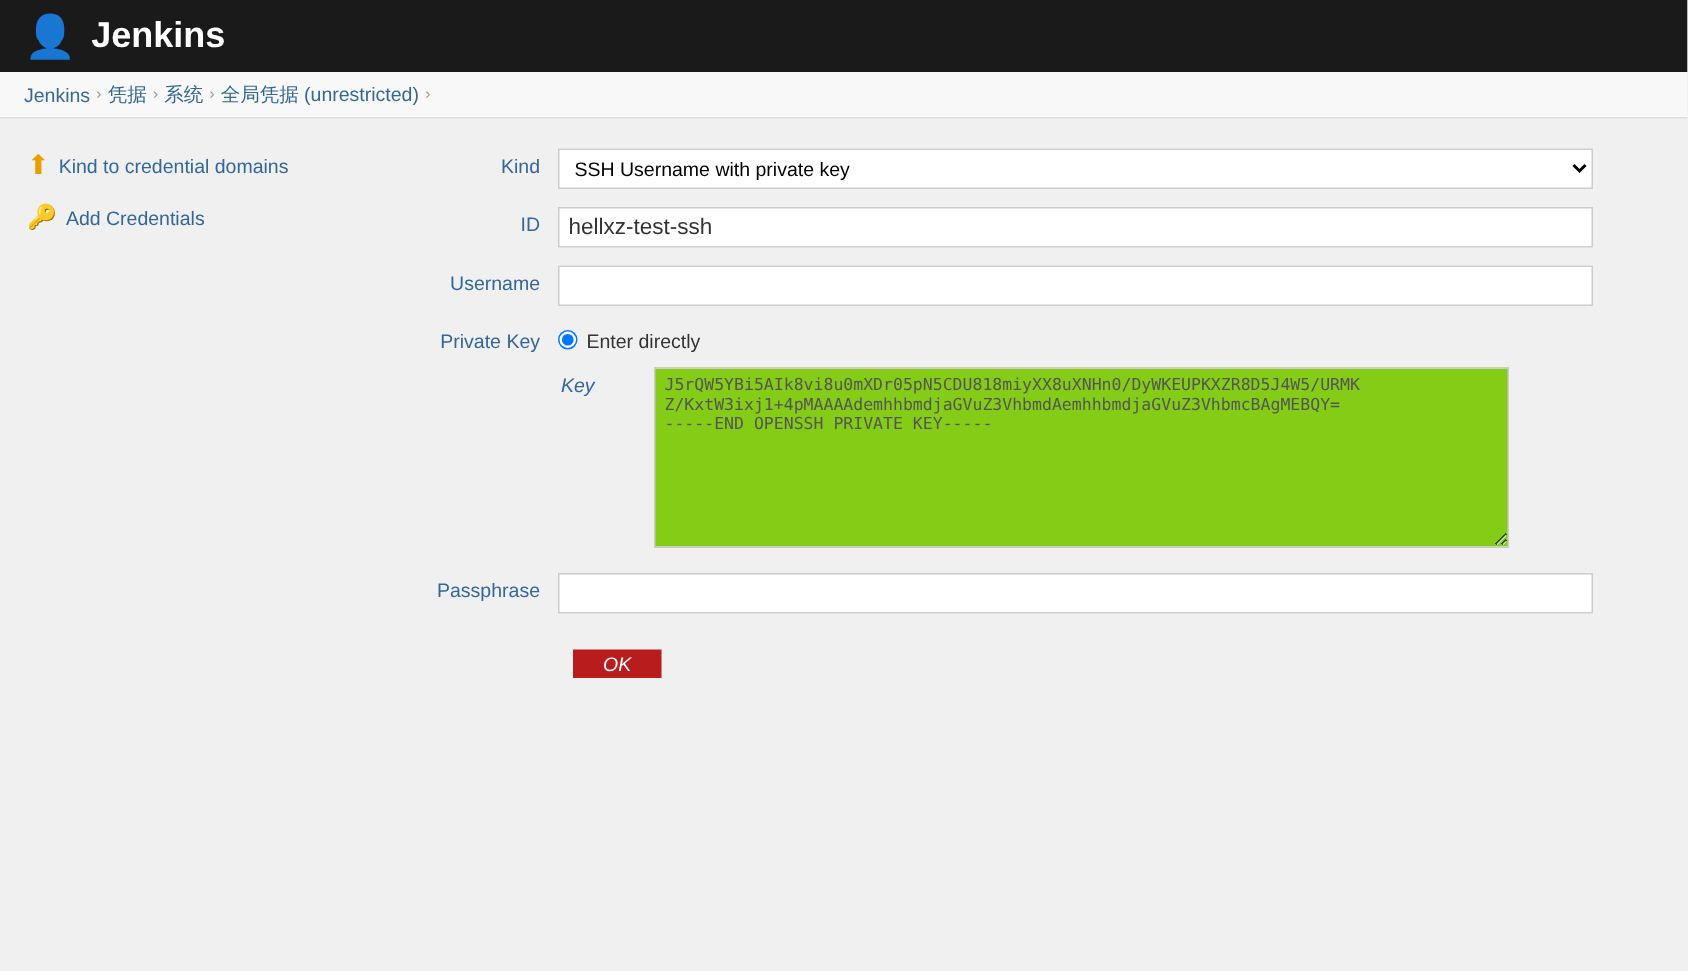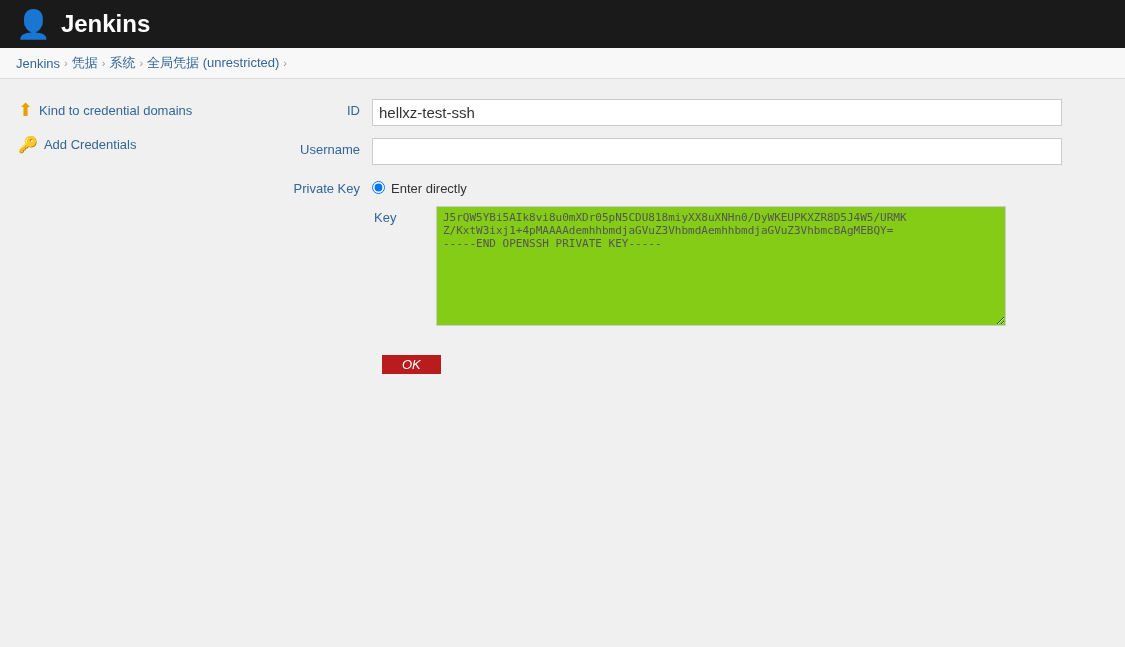--- a/index.html
+++ b/index.html
@@ -173,20 +173,28 @@
     <div class="sidebar-link">
       <span style="font-size:16px;">🔑</span>
       <span>Add Credentials</span>
     </div>
   </div>
 
   <div id="form-area">
     <table class="form-table">
       <tbody>
 
+        <tr>
+          <td class="label">Kind</td>
+          <td class="field">
+            <select class="select-input">
+              <option>SSH Username with private key</option>
+            </select>
+          </td>
+        </tr>
 
 
         <tr>
           <td class="label">ID</td>
           <td class="field">
             <input type="text" class="form-input" value="hellxz-test-ssh" style="">
           </td>
         </tr>
 
 
@@ -200,30 +208,36 @@
         <tr>
           <td class="label">Private Key</td>
           <td class="field">
             <div class="radio-row">
               <input type="radio" name="key_source" checked="" style="">
               <span>Enter directly</span>
             </div>
             <table style="margin-top:4px;">
               <tbody>
                   <tr>
-                <td style="width:60px; vertical-align:top; padding-top:4px; color:#336699;">Key</td>
+                <td style="width:60px; vertical-align:top; padding-top:4px; color:#336699;font-style:italic;">Key</td>
                 <td>
                   <textarea class="key-textarea" style="">J5rQW5YBi5AIk8vi8u0mXDr05pN5CDU818miyXX8uXNHn0/DyWKEUPKXZR8D5J4W5/URMK
 Z/KxtW3ixj1+4pMAAAAdemhhbmdjaGVuZ3VhbmdAemhhbmdjaGVuZ3VhbmcBAgMEBQY=
 -----END OPENSSH PRIVATE KEY-----</textarea>
                 </td>
               </tr>
             </tbody>
               </table>
           </td>
         </tr>
 
+        <tr>
+          <td class="label">Passphrase</td>
+          <td class="field">
+            <input type="password" class="form-input" style="">
+          </td>
+        </tr>
       </tbody>
     </table>
 
     <button class="ok-button">OK</button>
   </div>
 </div>
 
 </body></html>

